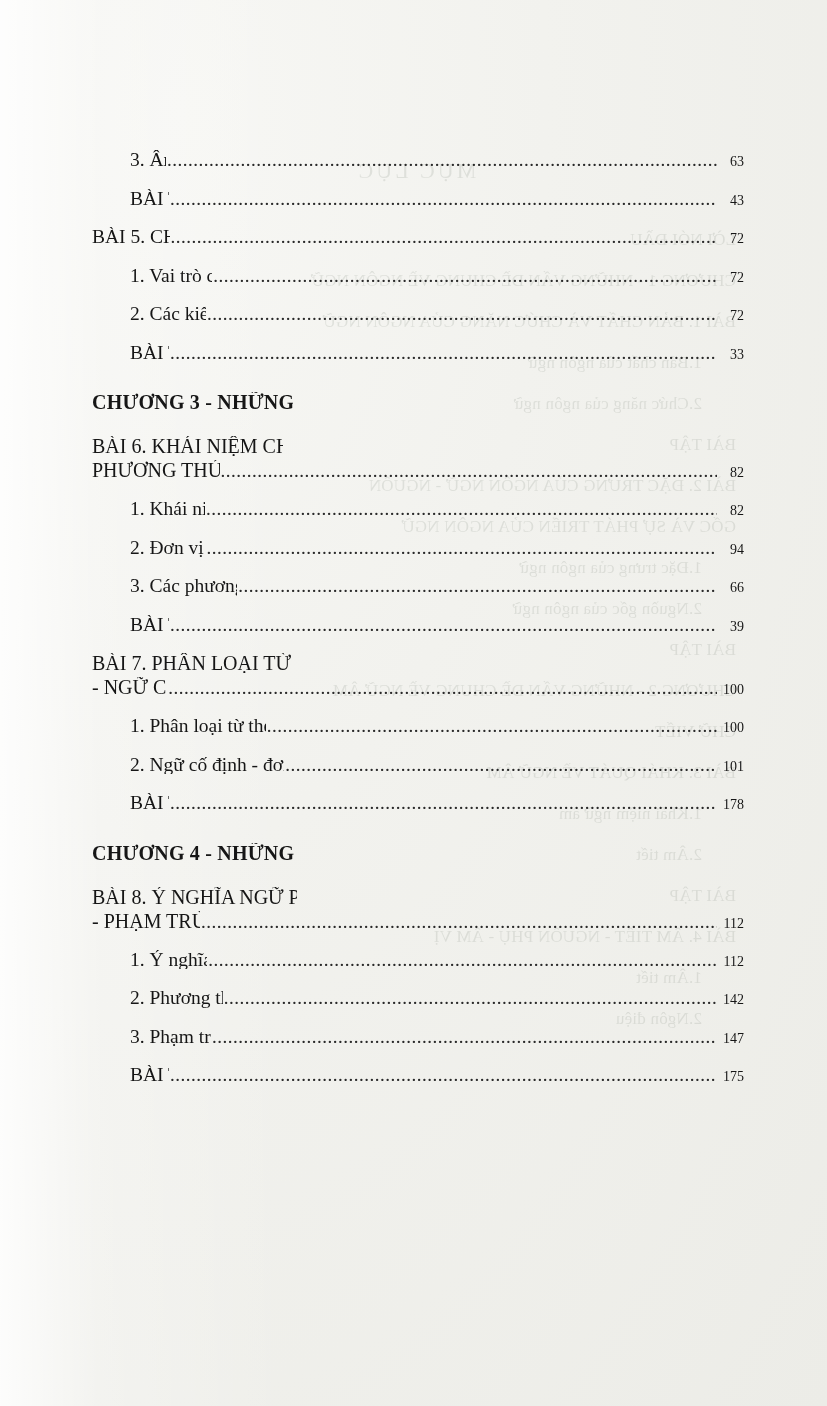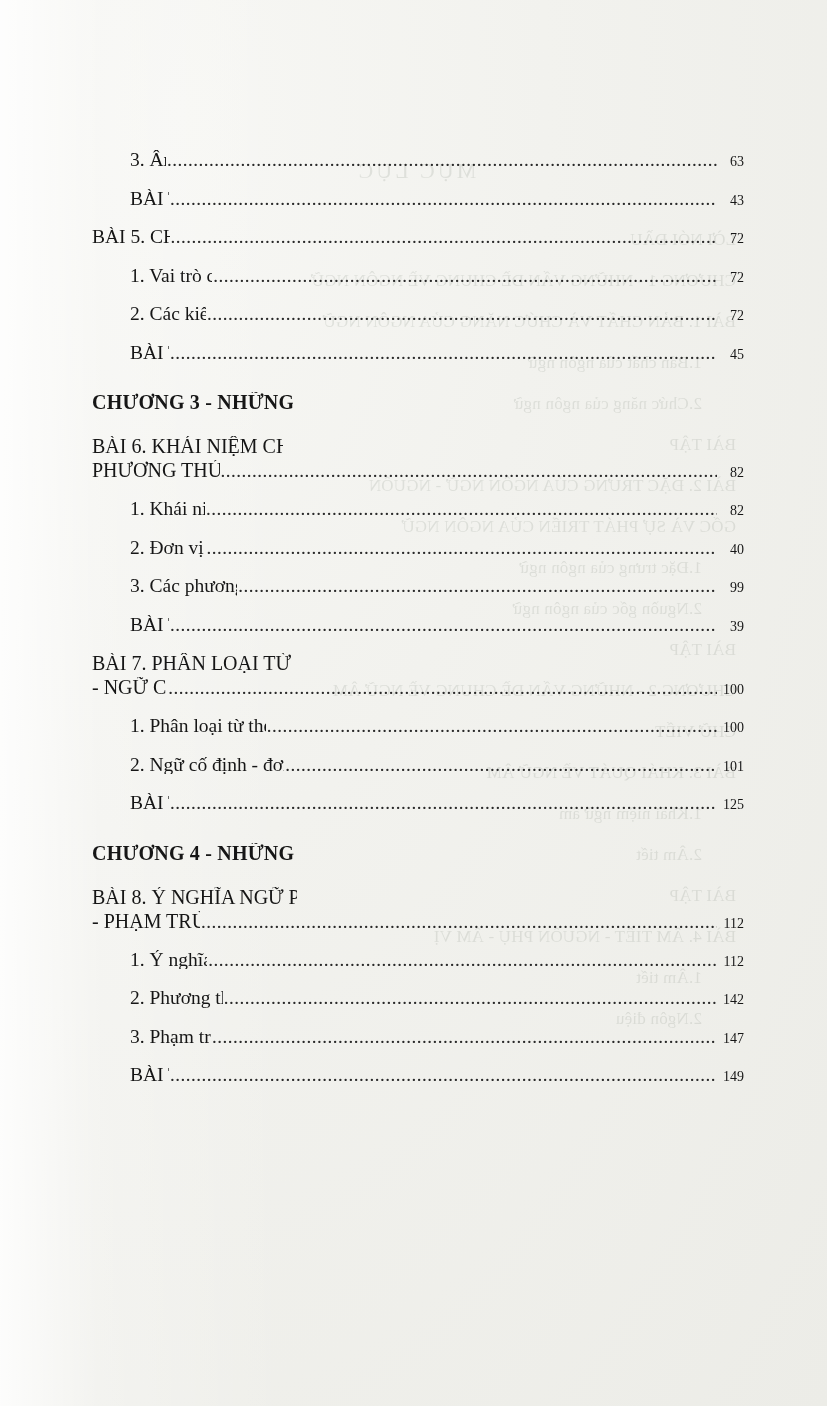--- a/index.html
+++ b/index.html
@@ -169,21 +169,21 @@
       <span class="page-no">72</span>
     </div>
     <div class="toc-line lvl-sub">
       <span class="label">2. Các kiểu chữ viết</span>
       <span class="dots">........................................................................................................................................................................................................</span>
       <span class="page-no">72</span>
     </div>
     <div class="toc-line lvl-sub">
       <span class="label">BÀI TẬP</span>
       <span class="dots">........................................................................................................................................................................................................</span>
-      <span class="page-no">45</span>
+      <span class="page-no">33</span>
     </div>
     <div class="toc-line lvl-chapter chapter no-dots">
       <span class="label">CHƯƠNG 3 - NHỮNG VẤN ĐỀ CHUNG VỀ TỪ VỰNG</span>
       <span class="dots">........................................................................................................................................................................................................</span>
       <span class="page-no"></span>
     </div>
     <div class="toc-line lvl-main section-head no-dots">
       <span class="label">BÀI  6. KHÁI NIỆM CHUNG - ĐƠN VỊ CẤU TẠO TỪ -</span>
       <span class="dots">........................................................................................................................................................................................................</span>
       <span class="page-no"></span>
@@ -194,26 +194,26 @@
       <span class="page-no">82</span>
     </div>
     <div class="toc-line lvl-sub">
       <span class="label">1. Khái niệm chung</span>
       <span class="dots">........................................................................................................................................................................................................</span>
       <span class="page-no">82</span>
     </div>
     <div class="toc-line lvl-sub">
       <span class="label">2. Đơn vị cấu tạo từ</span>
       <span class="dots">........................................................................................................................................................................................................</span>
-      <span class="page-no">40</span>
+      <span class="page-no">94</span>
     </div>
     <div class="toc-line lvl-sub">
       <span class="label">3. Các phương thức cấu tạo từ</span>
       <span class="dots">........................................................................................................................................................................................................</span>
-      <span class="page-no">99</span>
+      <span class="page-no">66</span>
     </div>
     <div class="toc-line lvl-sub">
       <span class="label">BÀI TẬP</span>
       <span class="dots">........................................................................................................................................................................................................</span>
       <span class="page-no">39</span>
     </div>
     <div class="toc-line lvl-main section-head no-dots">
       <span class="label">BÀI  7. PHÂN LOẠI TỪ THEO PHƯƠNG THỨC CẤU TẠO</span>
       <span class="dots">........................................................................................................................................................................................................</span>
       <span class="page-no"></span>
@@ -229,21 +229,21 @@
       <span class="page-no">100</span>
     </div>
     <div class="toc-line lvl-sub">
       <span class="label">2. Ngữ cố định - đơn vị từ vựng tương đương từ</span>
       <span class="dots">........................................................................................................................................................................................................</span>
       <span class="page-no">101</span>
     </div>
     <div class="toc-line lvl-sub">
       <span class="label">BÀI TẬP</span>
       <span class="dots">........................................................................................................................................................................................................</span>
-      <span class="page-no">125</span>
+      <span class="page-no">178</span>
     </div>
     <div class="toc-line lvl-chapter chapter no-dots">
       <span class="label">CHƯƠNG 4 - NHỮNG VẤN ĐỀ CHUNG VỀ NGỮ PHÁP</span>
       <span class="dots">........................................................................................................................................................................................................</span>
       <span class="page-no"></span>
     </div>
     <div class="toc-line lvl-main section-head no-dots">
       <span class="label">BÀI 8. Ý NGHĨA NGỮ PHÁP - PHƯƠNG THỨC NGỮ PHÁP</span>
       <span class="dots">........................................................................................................................................................................................................</span>
       <span class="page-no"></span>
@@ -264,15 +264,15 @@
       <span class="page-no">142</span>
     </div>
     <div class="toc-line lvl-sub">
       <span class="label">3. Phạm trù ngữ pháp</span>
       <span class="dots">........................................................................................................................................................................................................</span>
       <span class="page-no">147</span>
     </div>
     <div class="toc-line lvl-sub">
       <span class="label">BÀI TẬP</span>
       <span class="dots">........................................................................................................................................................................................................</span>
-      <span class="page-no">149</span>
+      <span class="page-no">175</span>
     </div>
   </div>
 
 </body></html>

